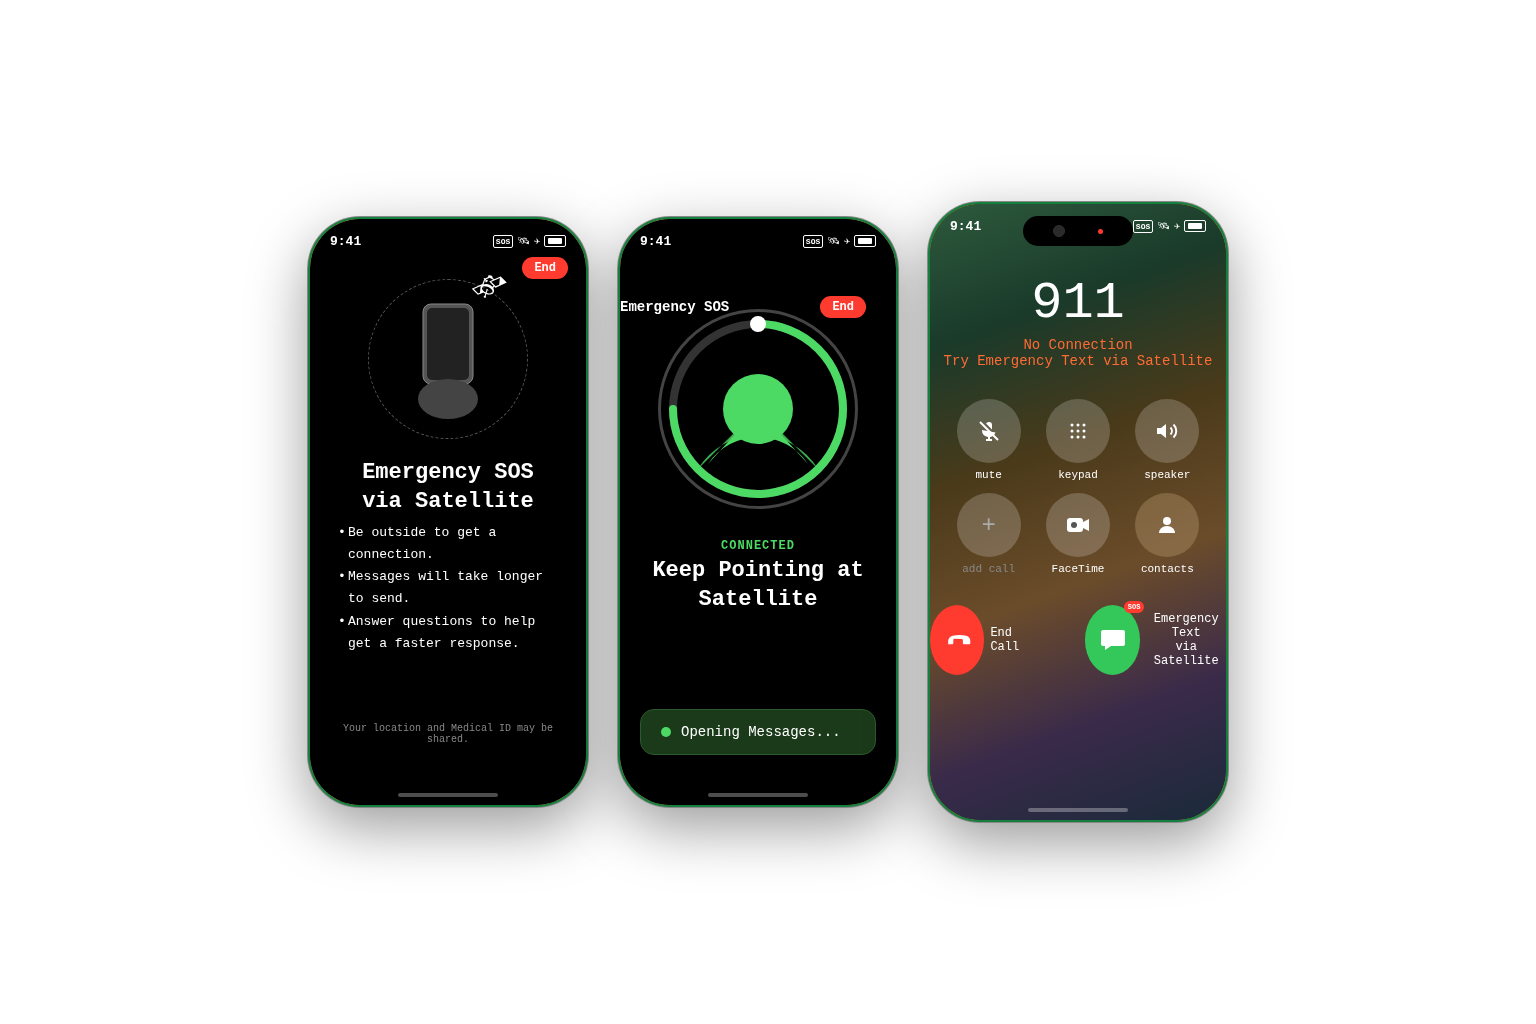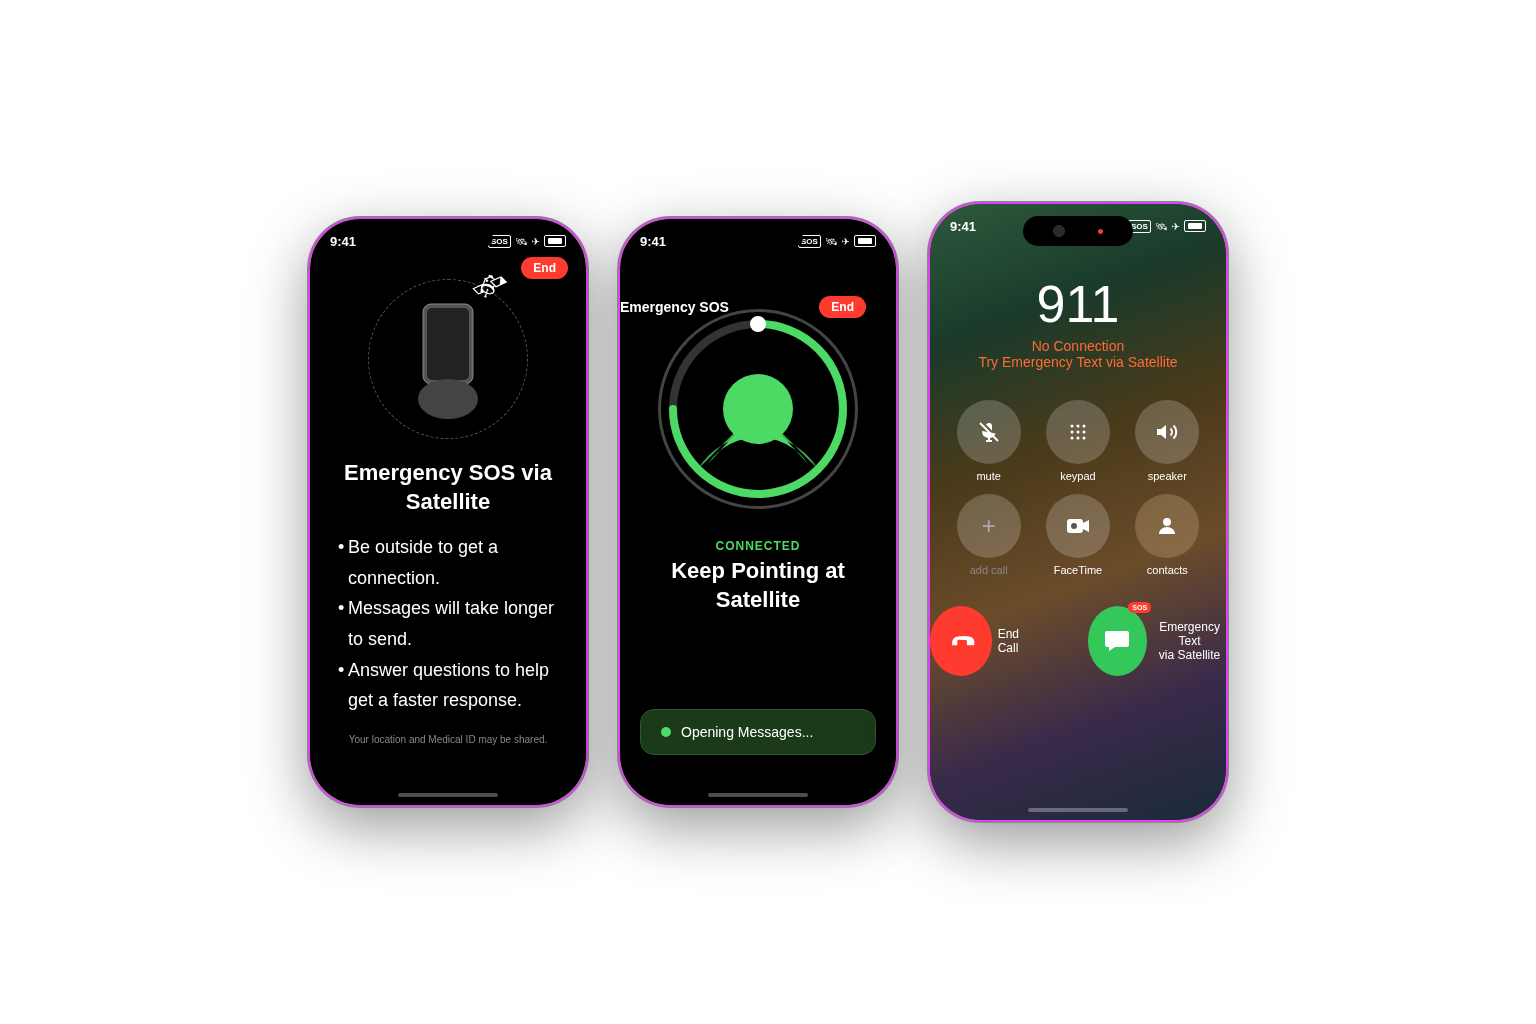--- a/index.html
+++ b/index.html
@@ -14,25 +14,26 @@
     .phones-container {
       display: flex;
       gap: 30px;
       align-items: center;
       padding: 40px;
     }
 
     
     .phone {
       border-radius: 52px;
-      border: 2px solid #d946ef;
-      background: #84cc16;
+      border: 2px solid #15803d;
+      background: #f97316;
       box-shadow: 0 0 0 1px #888, 0 20px 60px rgba(0,0,0,0.4), inset 0 0 0 1px #333;
       position: relative;
       overflow: hidden;
+      font-family: Liberation Mono, monospace;
     }
 
     .phone-1 {
       width: 280px;
       height: 590px;
     }
     .phone-2 {
       width: 280px;
       height: 590px;
     }
@@ -177,24 +178,24 @@
     .phone1-title {
       color: #fff;
       font-size: 22px;
       font-weight: 700;
       text-align: center;
       margin-top: 20px;
       line-height: 1.3;
       padding: 0 30px;
     }
     .phone1-bullets {
-      margin-top: 16px;
+      margin-top: 6px;
       padding: 0 28px;
       color: #fff;
-      font-size: 18px;
+      font-size: 13px;
       line-height: 1.7;
     }
     .phone1-bullets li {
       list-style: none;
       padding-left: 10px;
       position: relative;
     }
     .phone1-bullets li::before {
       content: '•';
       position: absolute;

